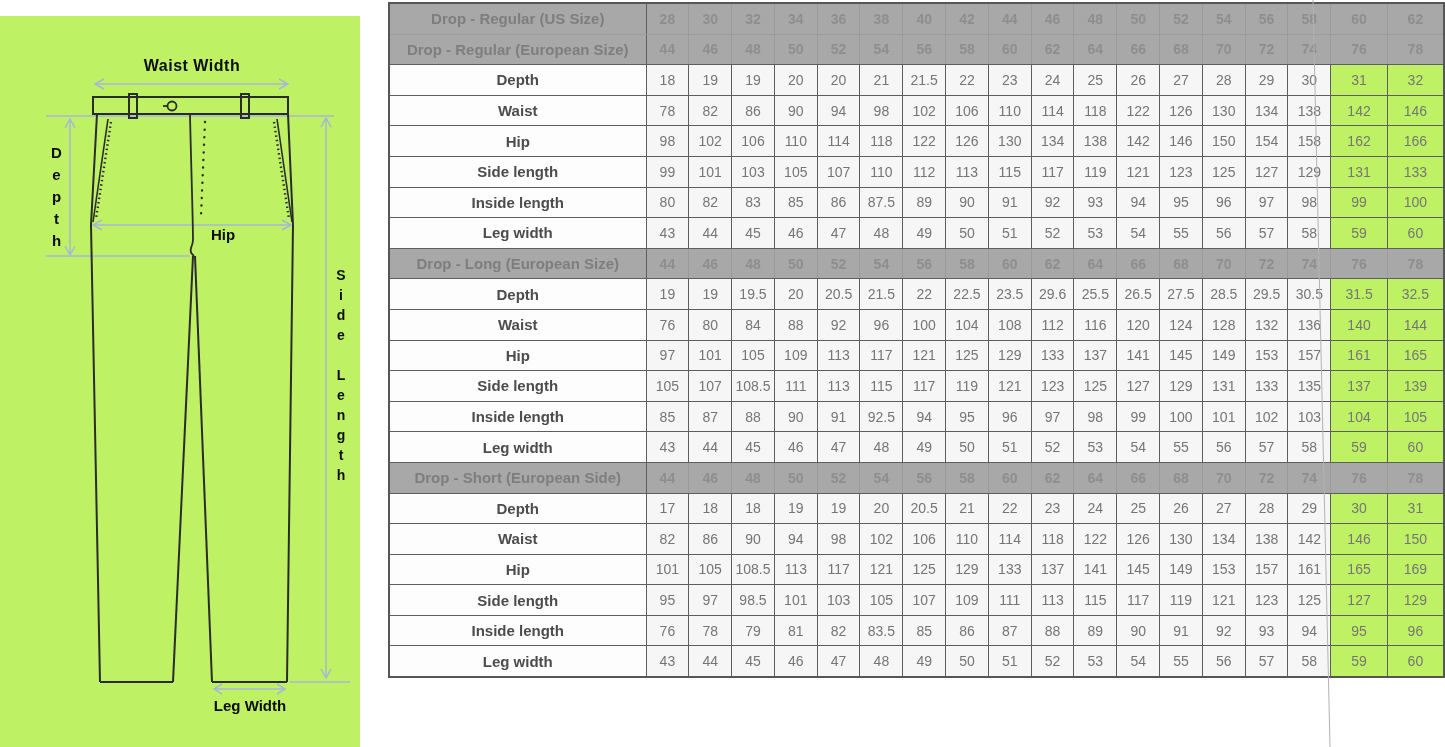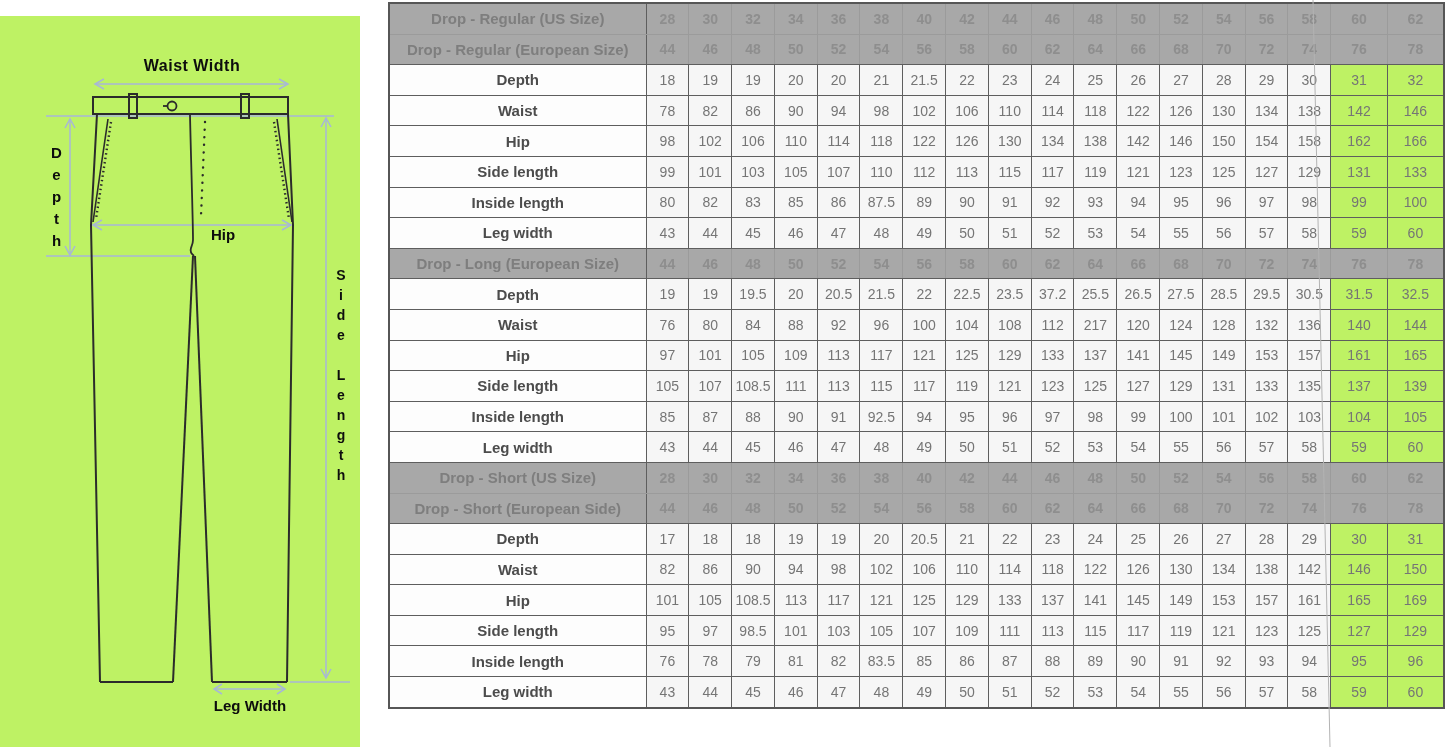--- a/index.html
+++ b/index.html
@@ -299,21 +299,21 @@
           <td class="lbl">Depth</td>
           <td>19</td>
           <td>19</td>
           <td>19.5</td>
           <td>20</td>
           <td>20.5</td>
           <td>21.5</td>
           <td>22</td>
           <td>22.5</td>
           <td>23.5</td>
-          <td>37.2</td>
+          <td>29.6</td>
           <td>25.5</td>
           <td>26.5</td>
           <td>27.5</td>
           <td>28.5</td>
           <td>29.5</td>
           <td>30.5</td>
           <td class="pg">31.5</td>
           <td class="pg">32.5</td>
         </tr>
         <tr class="trow">
@@ -321,21 +321,21 @@
           <td>76</td>
           <td>80</td>
           <td>84</td>
           <td>88</td>
           <td>92</td>
           <td>96</td>
           <td>100</td>
           <td>104</td>
           <td>108</td>
           <td>112</td>
-          <td>217</td>
+          <td>116</td>
           <td>120</td>
           <td>124</td>
           <td>128</td>
           <td>132</td>
           <td>136</td>
           <td class="pg">140</td>
           <td class="pg">144</td>
         </tr>
         <tr class="trow">
           <td class="lbl">Hip</td>
@@ -414,41 +414,20 @@
           <td>52</td>
           <td>53</td>
           <td>54</td>
           <td>55</td>
           <td>56</td>
           <td>57</td>
           <td>58</td>
           <td class="pg">59</td>
           <td class="pg">60</td>
         </tr>
-        <tr class="gray gray-us">
-          <td class="lbl">Drop - Short (US Size)</td>
-          <td>28</td>
-          <td>30</td>
-          <td>32</td>
-          <td>34</td>
-          <td>36</td>
-          <td>38</td>
-          <td>40</td>
-          <td>42</td>
-          <td>44</td>
-          <td>46</td>
-          <td>48</td>
-          <td>50</td>
-          <td>52</td>
-          <td>54</td>
-          <td>56</td>
-          <td>58</td>
-          <td class="pg">60</td>
-          <td class="pg">62</td>
-        </tr>
         <tr class="gray gray-eu">
           <td class="lbl">Drop - Short (European Side)</td>
           <td>44</td>
           <td>46</td>
           <td>48</td>
           <td>50</td>
           <td>52</td>
           <td>54</td>
           <td>56</td>
           <td>58</td>

